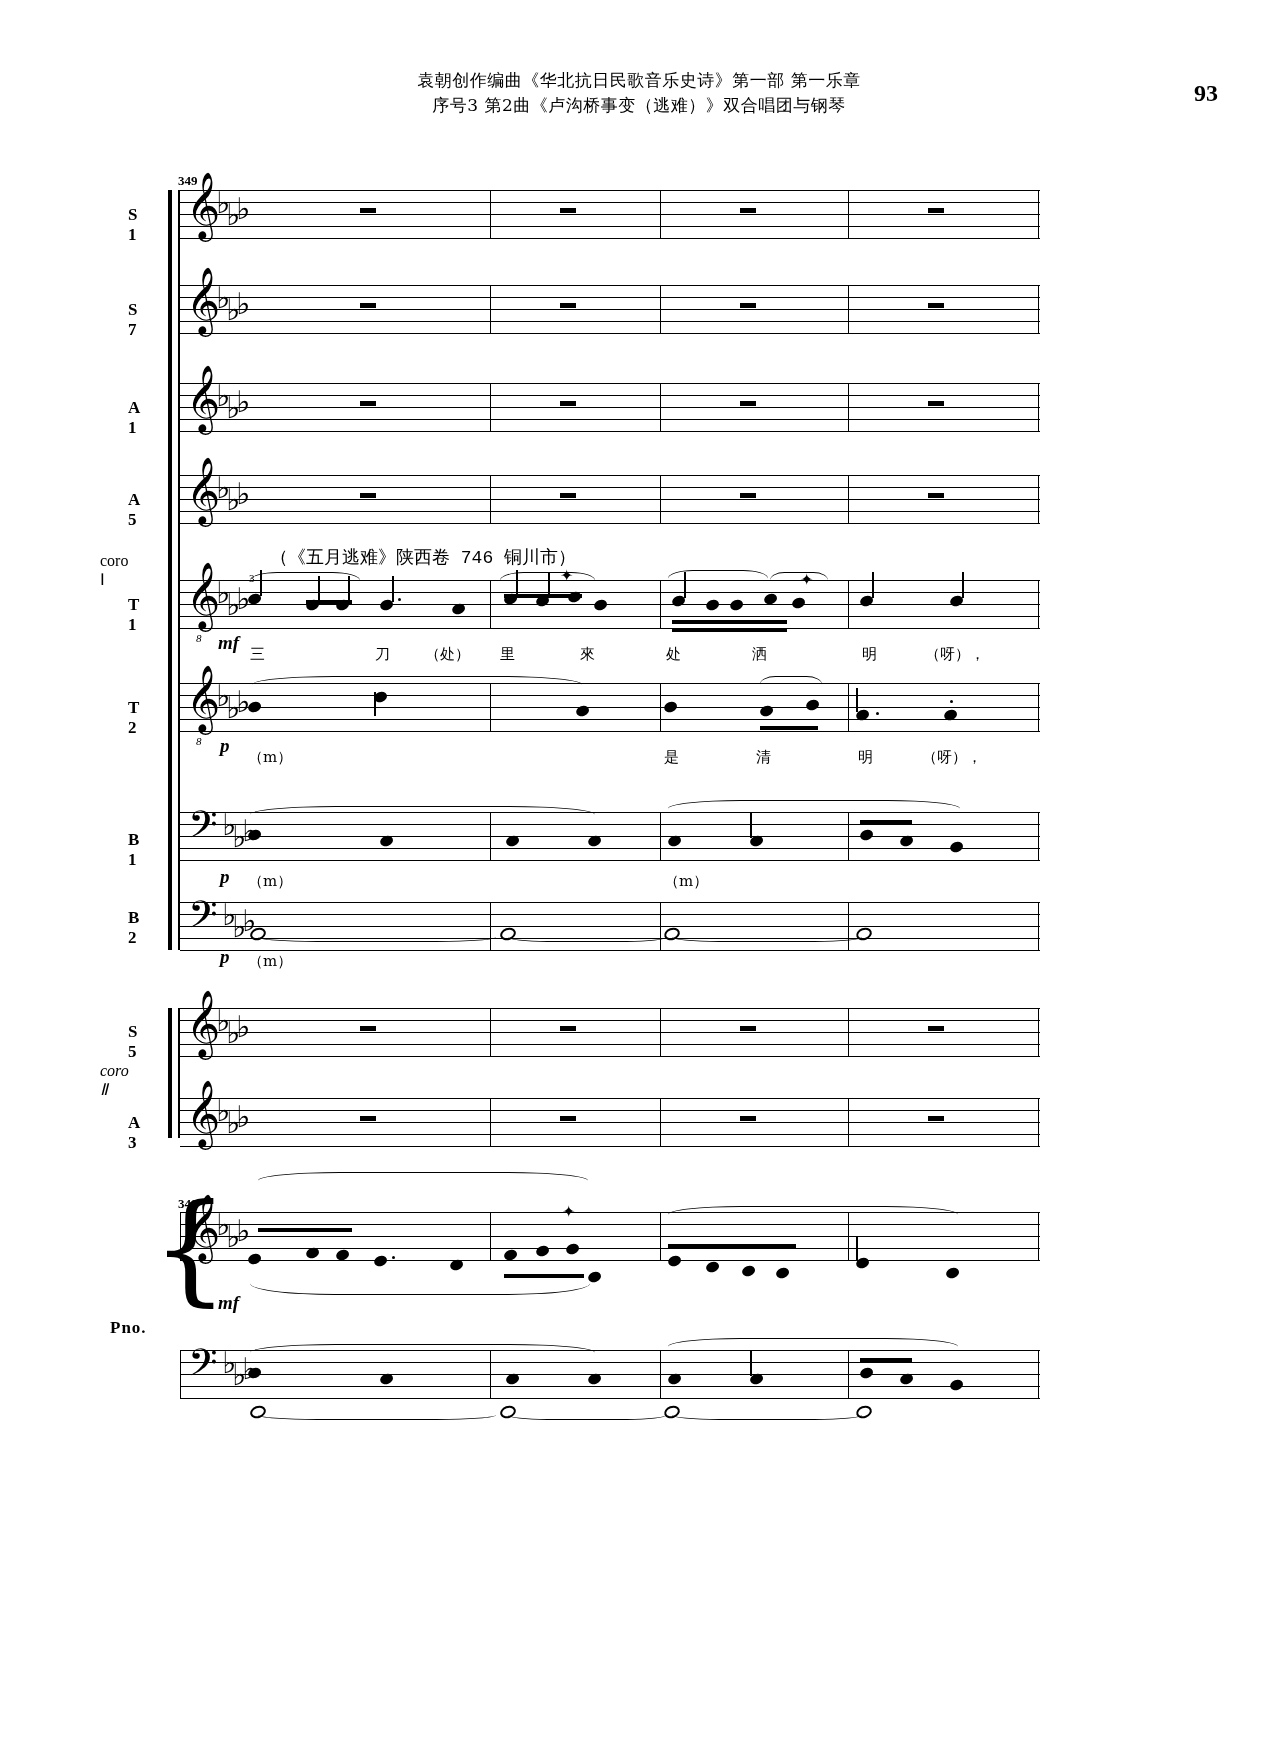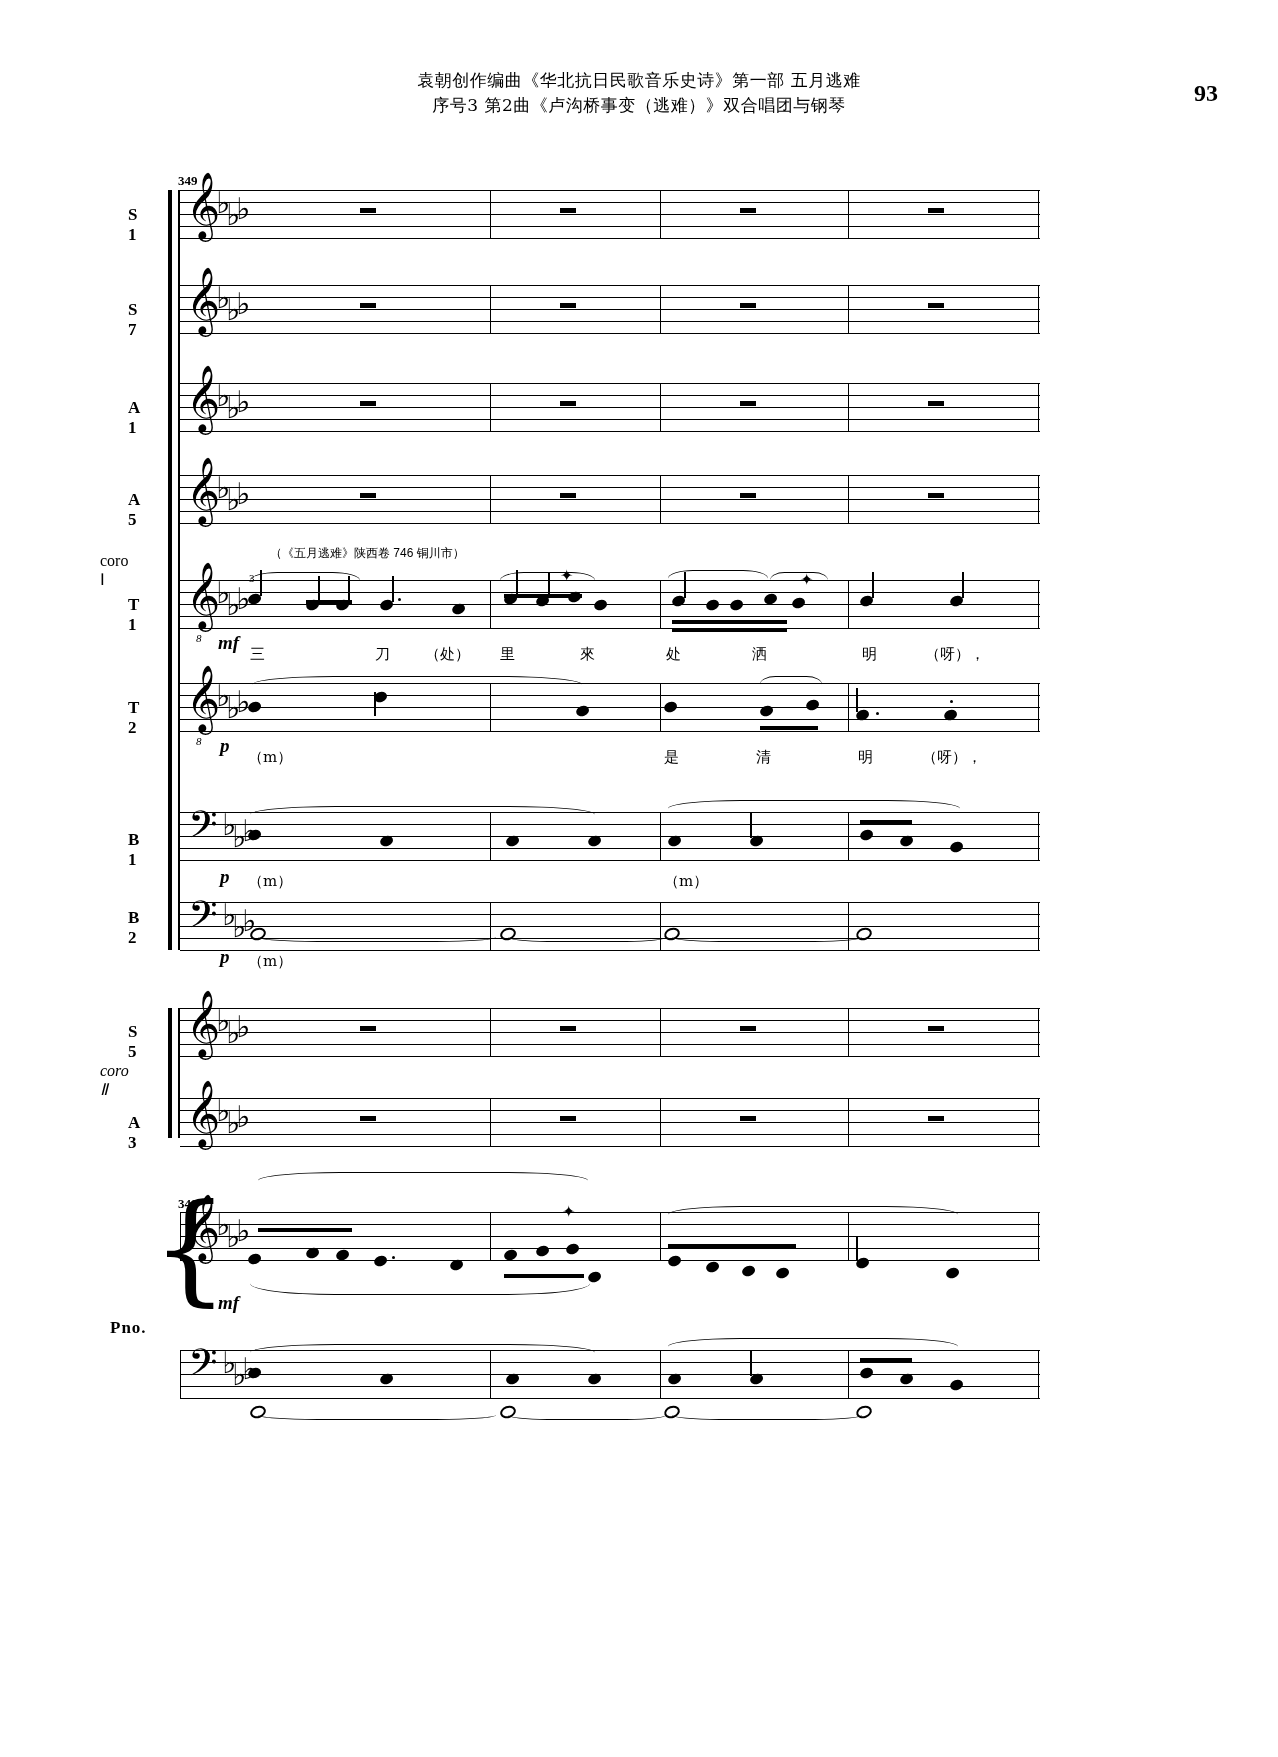--- a/index.html
+++ b/index.html
@@ -124,22 +124,22 @@
     font-size: 19px;
   }
   .lyric {
     position: absolute;
     font-size: 15px;
     font-family: "DejaVu Serif", serif;
     white-space: nowrap;
   }
   .smalltext {
     position: absolute;
-    font-size: 12px;
-    font-family: Liberation Sans, sans-serif;
+    font-size: 18px;
+    font-family: Liberation Mono, monospace;
     white-space: nowrap;
   }
   .measnum {
     position: absolute;
     font-size: 13px;
     font-weight: bold;
     font-family: "Liberation Serif", serif;
   }
 
   
@@ -213,21 +213,21 @@
     font-size: 11px;
     font-family: "Liberation Serif", serif;
   }
 </style>
 </head>
 <body>
 
 <div class="page">
 
   <div class="header">
-    <div class="line">袁朝创作编曲《华北抗日民歌音乐史诗》第一部  五月逃难</div>
+    <div class="line">袁朝创作编曲《华北抗日民歌音乐史诗》第一部  第一乐章</div>
     <div class="line">序号3  第2曲《卢沟桥事变（逃难）》双合唱团与钢琴</div>
   </div>
   <div class="page-number">93</div>
 
   <div class="system">
 
     <div class="thickbar" style="left:168px; top:190px; height:760px;"></div>
     <div class="syslinkbar" style="left:178px; top:190px; height:760px;"></div>
     <div class="thickbar" style="left:168px; top:1008px; height:130px;"></div>
     <div class="syslinkbar" style="left:178px; top:1008px; height:130px;"></div>

